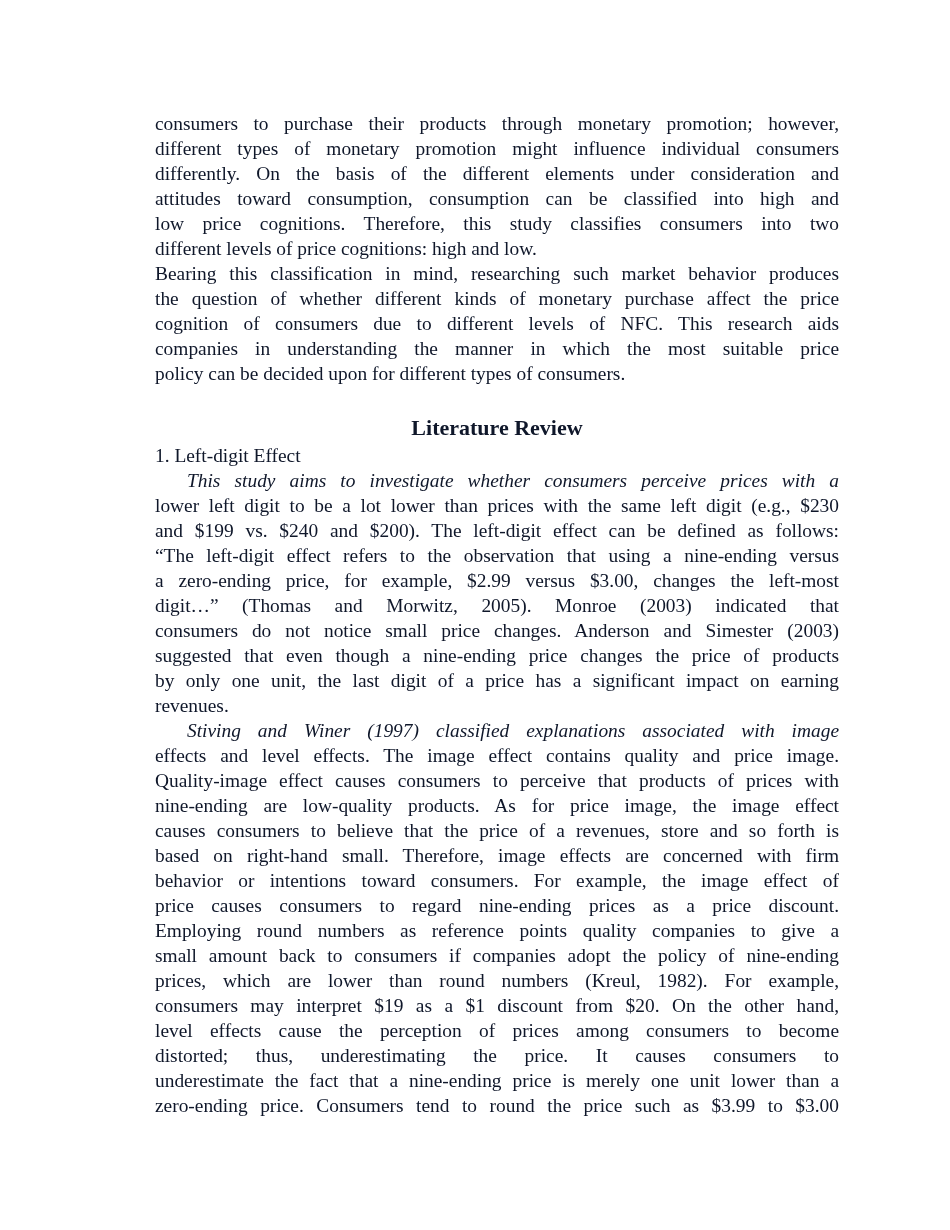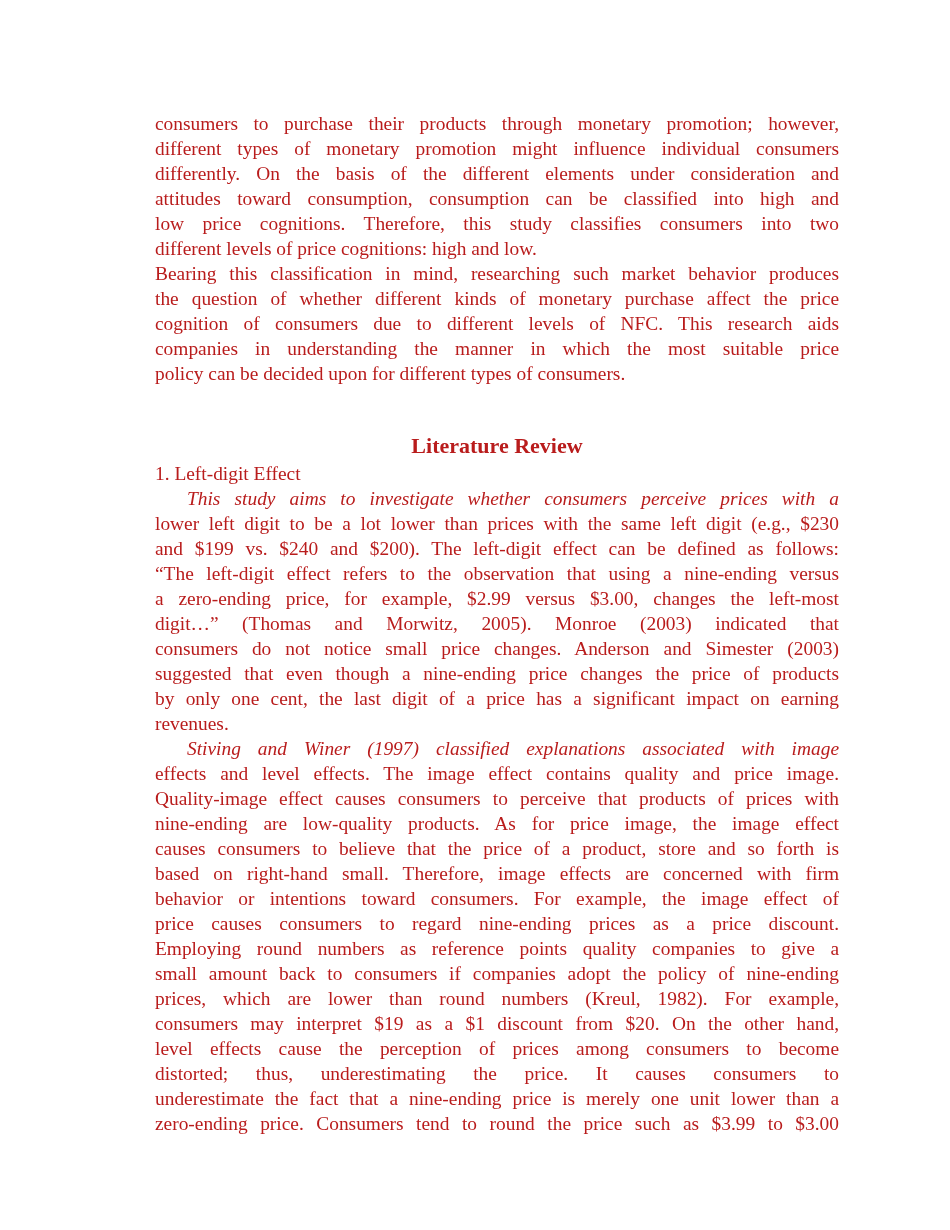--- a/index.html
+++ b/index.html
@@ -1,32 +1,32 @@
 <!DOCTYPE html>
 <html><head>
 <meta charset="utf-8">
 <style>
   html, body { margin: 0; padding: 0; background: #ffffff; }
   body { width: 950px; height: 1230px; position: relative; overflow: hidden; }
   .page {
     position: absolute; left: 155px; top: 111px; width: 684px;
     font-family: "Liberation Serif", "DejaVu Serif", serif;
-    font-size: 19.4px; color: #b91c1c;
+    font-size: 19.4px; color: #0f172a;
   }
   .line {
     height: 25px; line-height: 25px; white-space: nowrap;
     text-align: justify; text-align-last: justify;
     overflow: visible;
   }
   .line.last { text-align-last: left; }
   .line.indent { padding-left: 32px; font-style: italic; }
   .gap { height: 25px; }
   .heading {
     height: 30px; line-height: 30px; text-align: center; font-weight: bold;
-    font-size: 22px; margin-top: 20px; margin-bottom: 0px;
+    font-size: 22px; margin-top: 2px; margin-bottom: 0px;
   }
   .subhead { height: 25px; line-height: 25px; }
 </style>
 </head>
 <body>
 
 <div class="page">
 
   <div>
     <div class="line">consumers to purchase their products through monetary promotion; however,</div>
@@ -52,30 +52,30 @@
 
   <div>
     <div class="line indent">This study aims to investigate whether consumers perceive prices with a</div>
     <div class="line">lower left digit to be a lot lower than prices with the same left digit (e.g., $230</div>
     <div class="line">and $199 vs. $240 and $200).  The left-digit effect can be defined as follows:</div>
     <div class="line">“The left-digit effect refers to the observation that using a nine-ending versus</div>
     <div class="line">a zero-ending price, for example, $2.99 versus $3.00, changes the left-most</div>
     <div class="line">digit…” (Thomas and Morwitz, 2005).  Monroe (2003) indicated that</div>
     <div class="line">consumers do not notice small price changes.  Anderson and Simester (2003)</div>
     <div class="line">suggested that even though a nine-ending price changes the price of products</div>
-    <div class="line">by only one cent, the last digit of a price has a significant impact on earning</div>
+    <div class="line">by only one unit, the last digit of a price has a significant impact on earning</div>
     <div class="line last">revenues.</div>
   </div>
 
   <div>
     <div class="line indent">Stiving and Winer (1997) classified explanations associated with image</div>
     <div class="line">effects and level effects.  The image effect contains quality and price image.</div>
     <div class="line">Quality-image effect causes consumers to perceive that products of prices with</div>
     <div class="line">nine-ending are low-quality products.  As for price image, the image effect</div>
-    <div class="line">causes consumers to believe that the price of a product, store and so forth is</div>
+    <div class="line">causes consumers to believe that the price of a revenues, store and so forth is</div>
     <div class="line">based on right-hand small.  Therefore, image effects are concerned with firm</div>
     <div class="line">behavior or intentions toward consumers.  For example, the image effect of</div>
     <div class="line">price causes consumers to regard nine-ending prices as a price discount.</div>
     <div class="line">Employing round numbers as reference points quality companies to give a</div>
     <div class="line">small amount back to consumers if companies adopt the policy of nine-ending</div>
     <div class="line">prices, which are lower than round numbers (Kreul, 1982).  For example,</div>
     <div class="line">consumers may interpret $19 as a $1 discount from $20.  On the other hand,</div>
     <div class="line">level effects cause the perception of prices among consumers to become</div>
     <div class="line">distorted; thus, underestimating the price.   It causes consumers to</div>
     <div class="line">underestimate the fact that a nine-ending price is merely one unit lower than a</div>

